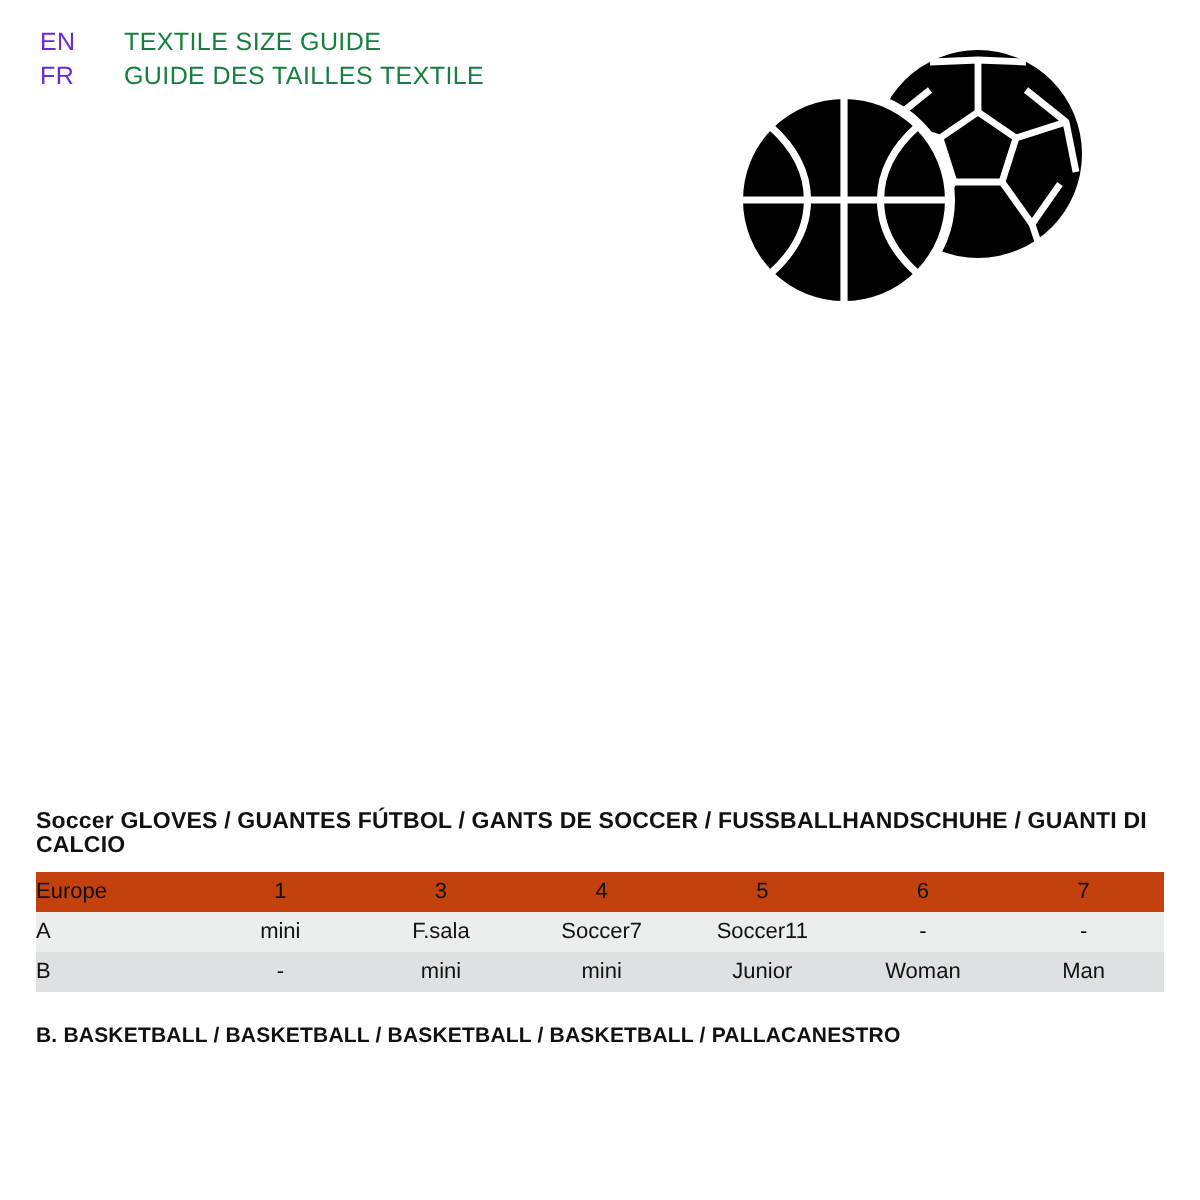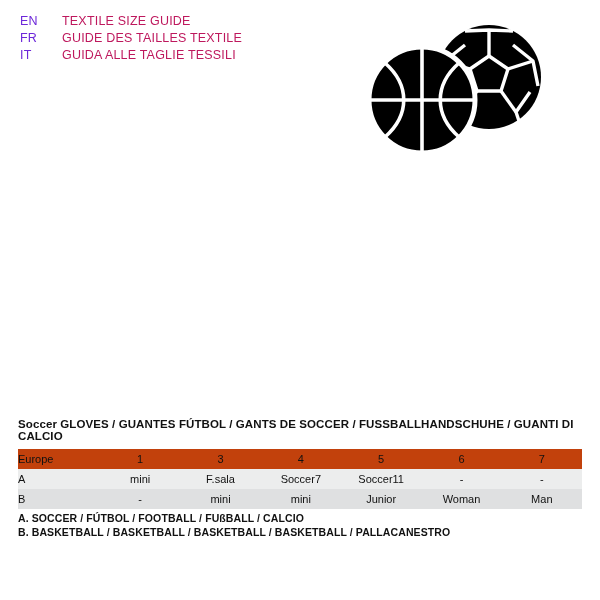--- a/index.html
+++ b/index.html
@@ -30,21 +30,21 @@
   }
   .lang-code {
     width: 42px;
     font-size: 12.5px;
     letter-spacing: 0.2px;
     color: #6d28d9;
   }
   .lang-title {
     font-size: 12.5px;
     letter-spacing: 0.2px;
-    color: #be185d;
+    color: #15803d;
   }
 
   
   .balls {
     position: absolute;
     top: 22px;
     left: 352px;
     width: 200px;
     height: 140px;
   }
@@ -55,21 +55,20 @@
     left: 18px;
     top: 405px;
     width: 564px;
   }
   .table-caption {
     font-size: 11.5px;
     font-weight: bold;
     color: #111;
     letter-spacing: 0.1px;
     margin-bottom: 7px;
-    margin-top: 13px;
   }
   table.size-table {
     border-collapse: collapse;
     width: 564px;
     table-layout: fixed;
   }
   table.size-table td {
     font-size: 11px;
     color: #111;
     height: 16px;
@@ -112,24 +111,20 @@
 <body>
 
 <div class="lang-block">
   <div class="lang-row">
     <span class="lang-code">EN</span>
     <span class="lang-title">TEXTILE SIZE GUIDE</span>
   </div>
   <div class="lang-row">
     <span class="lang-code">FR</span>
     <span class="lang-title">GUIDE DES TAILLES TEXTILE</span>
-  </div>
-  <div class="lang-row">
-    <span class="lang-code">IT</span>
-    <span class="lang-title">GUIDA ALLE TAGLIE TESSILI</span>
   </div>
 </div>
 
 <div class="balls">
   <svg width="200" height="140" viewBox="0 0 200 140" xmlns="http://www.w3.org/2000/svg">
 
     <g>
       <circle cx="137" cy="55" r="52" fill="#000000"></circle>
       <g fill="none" stroke="#ffffff" stroke-width="3.4" stroke-linejoin="round">
         <polygon points="137,34 156,47 149,69 125,69 118,47"></polygon>
@@ -187,15 +182,14 @@
         <td class="col-val">mini</td>
         <td class="col-val">Junior</td>
         <td class="col-val">Woman</td>
         <td class="col-val">Man</td>
       </tr>
     </tbody>
   </table>
 </div>
 
 <div class="footnotes">
-  <div class="footnote">A. SOCCER / FÚTBOL / FOOTBALL / FUßBALL / CALCIO</div>
   <div class="footnote">B. BASKETBALL / BASKETBALL / BASKETBALL / BASKETBALL / PALLACANESTRO</div>
 </div>
 
 </body></html>

